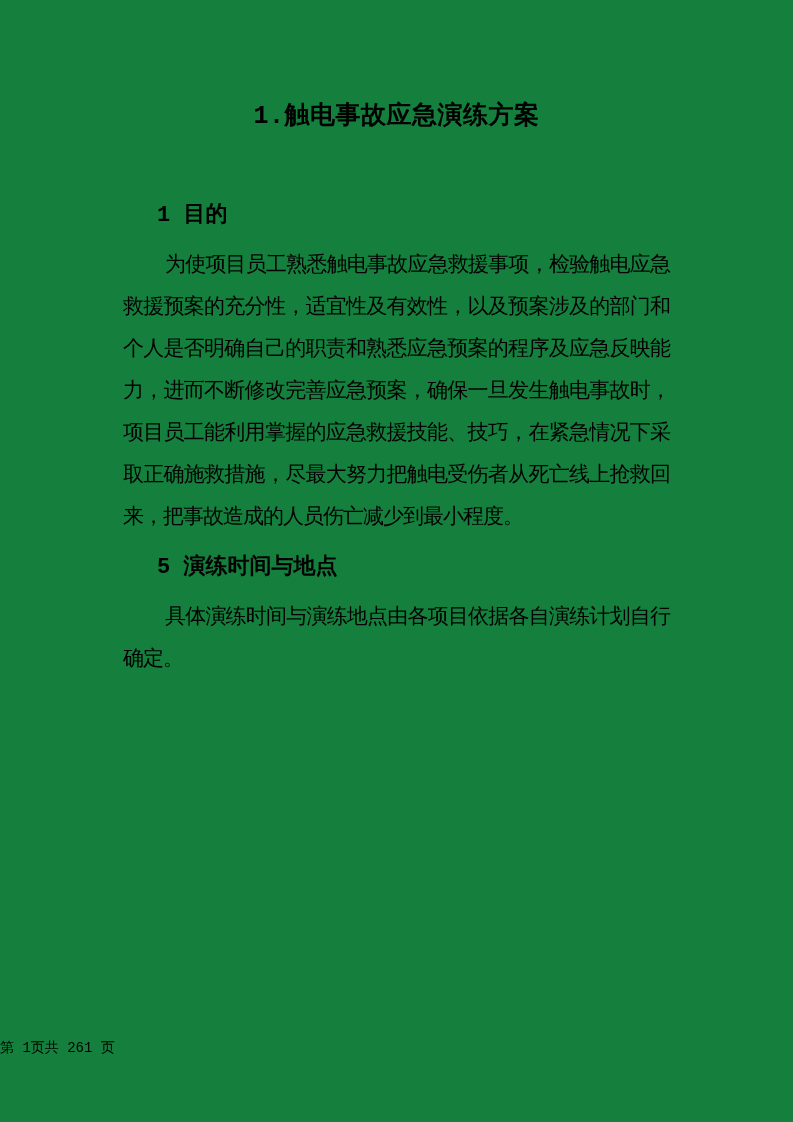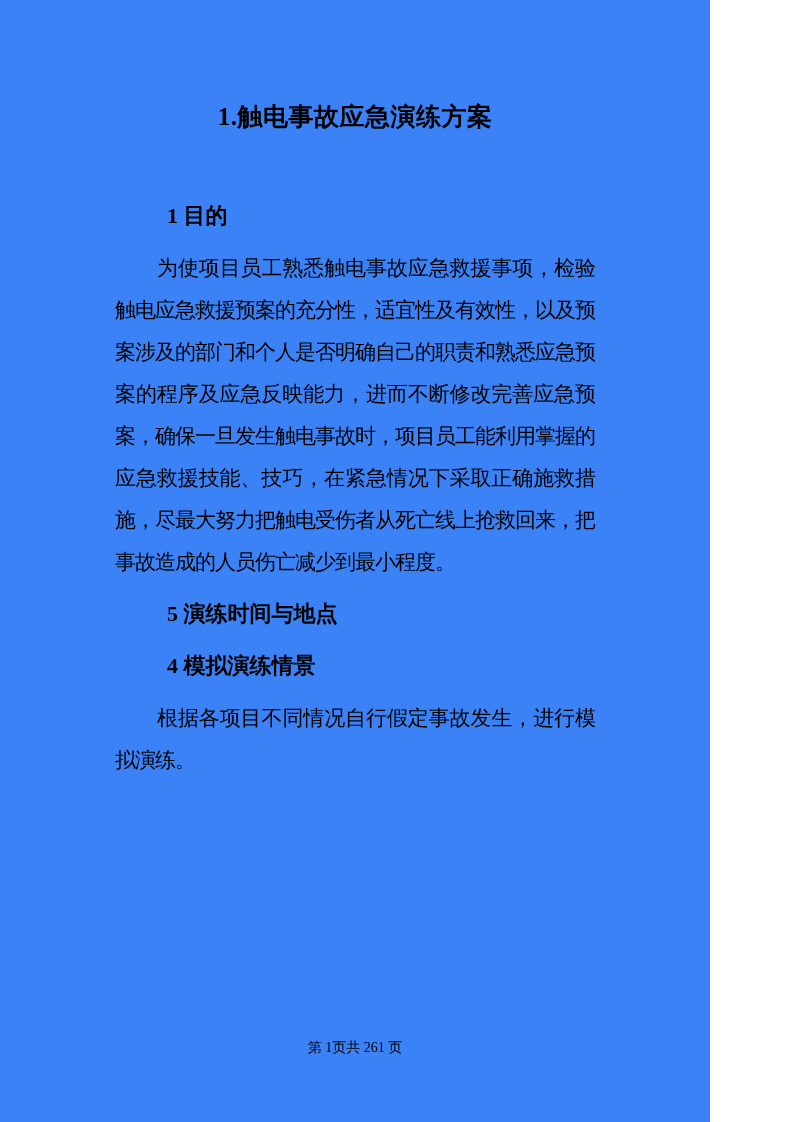--- a/index.html
+++ b/index.html
@@ -2,65 +2,64 @@
 <html><head>
 <meta charset="utf-8">
 <style>
   html, body {
     margin: 0;
     padding: 0;
     background: #ffffff;
   }
   .page {
     position: relative;
-    width: 710px;
+    width: 793px;
     height: 1122px;
-    background: #3b82f6;
+    background: #15803d;
     color: #000000;
-    font-family: Liberation Serif, serif;
+    font-family: Liberation Mono, monospace;
     overflow: hidden;
     box-sizing: border-box;
   }
   .content {
     padding: 0 115px;
   }
   .doc-title {
     margin: 97px 0 0 0;
     font-size: 25px;
     font-weight: 700;
     line-height: 40px;
     text-align: center;
     letter-spacing: 0.5px;
   }
   .section-heading {
-    margin: 10px;
+    margin: 0;
     padding-left: 42px;
     font-size: 22px;
     font-weight: 700;
     line-height: 42px;
     text-align: left;
   }
   .section-heading.first {
     margin-top: 58px;
   }
   .section-body {
-    margin: 0;
+    margin: 8px;
     font-size: 21px;
     letter-spacing: -1px;
     line-height: 42px;
     text-align: justify;
     text-indent: 2em;
     word-break: normal;
   }
   .page-footer {
     position: absolute;
     left: 0;
     right: 0;
     top: 1038px;
-    text-align: center;
     font-size: 14px;
     line-height: 20px;
     color: #000000;
   }
 </style>
 </head>
 <body>
 
 <div class="page">
   <div class="content">
@@ -70,25 +69,22 @@
     <section>
       <h2 class="section-heading first">1 目的</h2>
       <p class="section-body">为使项目员工熟悉触电事故应急救援事项，检验触电应急救援预案的充分性，适宜性及有效性，以及预案涉及的部门和个人是否明确自己的职责和熟悉应急预案的程序及应急反映能力，进而不断修改完善应急预案，确保一旦发生触电事故时，项目员工能利用掌握的应急救援技能、技巧，在紧急情况下采取正确施救措施，尽最大努力把触电受伤者从死亡线上抢救回来，把事故造成的人员伤亡减少到最小程度。</p>
     </section>
 
     <section>
     </section>
 
     <section>
       <h2 class="section-heading">5 演练时间与地点</h2>
+      <p class="section-body">具体演练时间与演练地点由各项目依据各自演练计划自行确定。</p>
     </section>
 
-    <section>
-      <h2 class="section-heading">4 模拟演练情景</h2>
-      <p class="section-body">根据各项目不同情况自行假定事故发生，进行模拟演练。</p>
-    </section>
 
   </div>
 
   <div class="page-footer">
     <span>第 1页共 261 页</span>
   </div>
 </div>
 
 </body></html>

